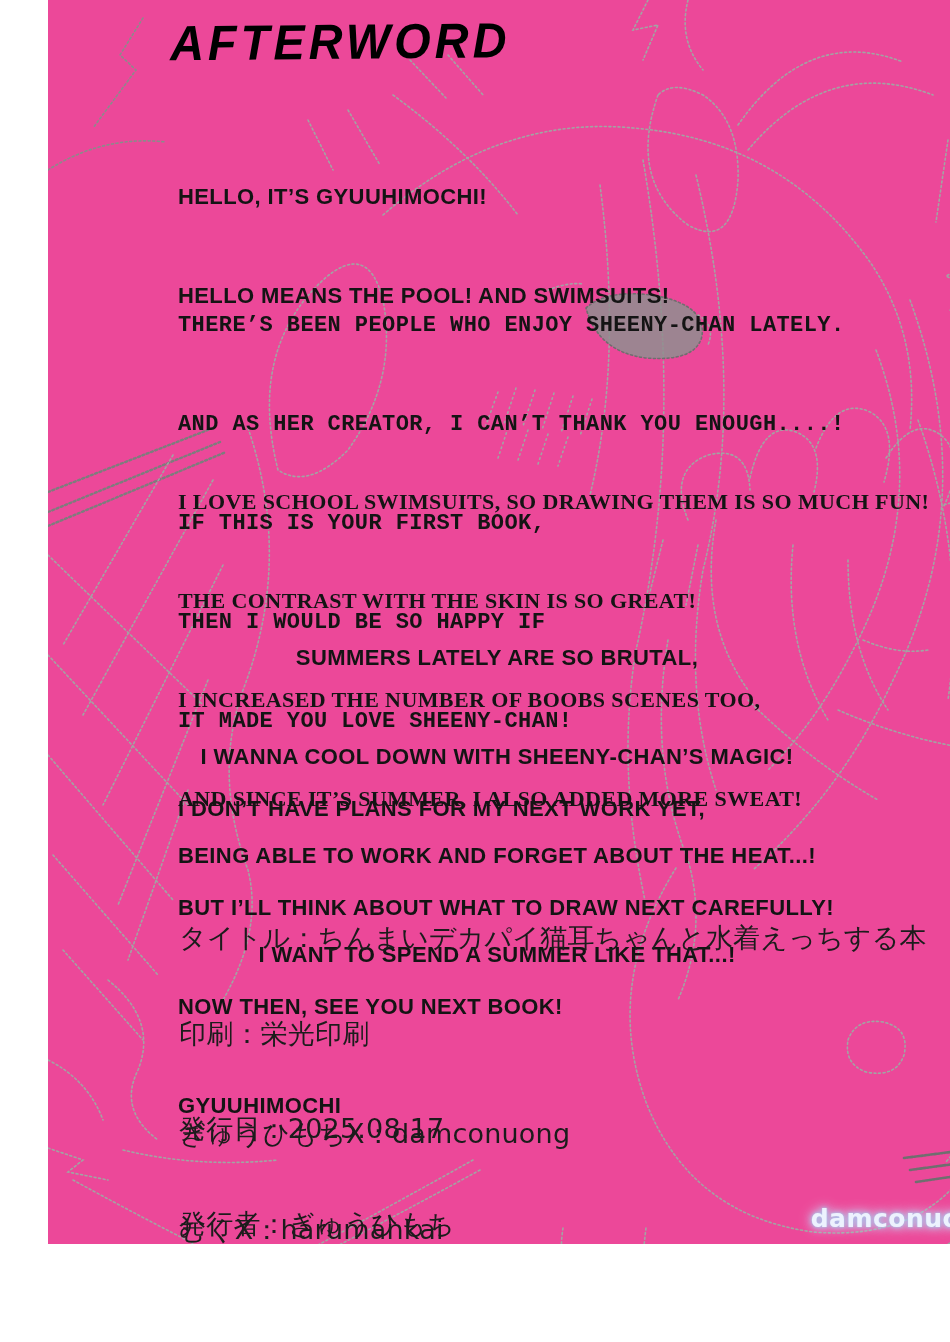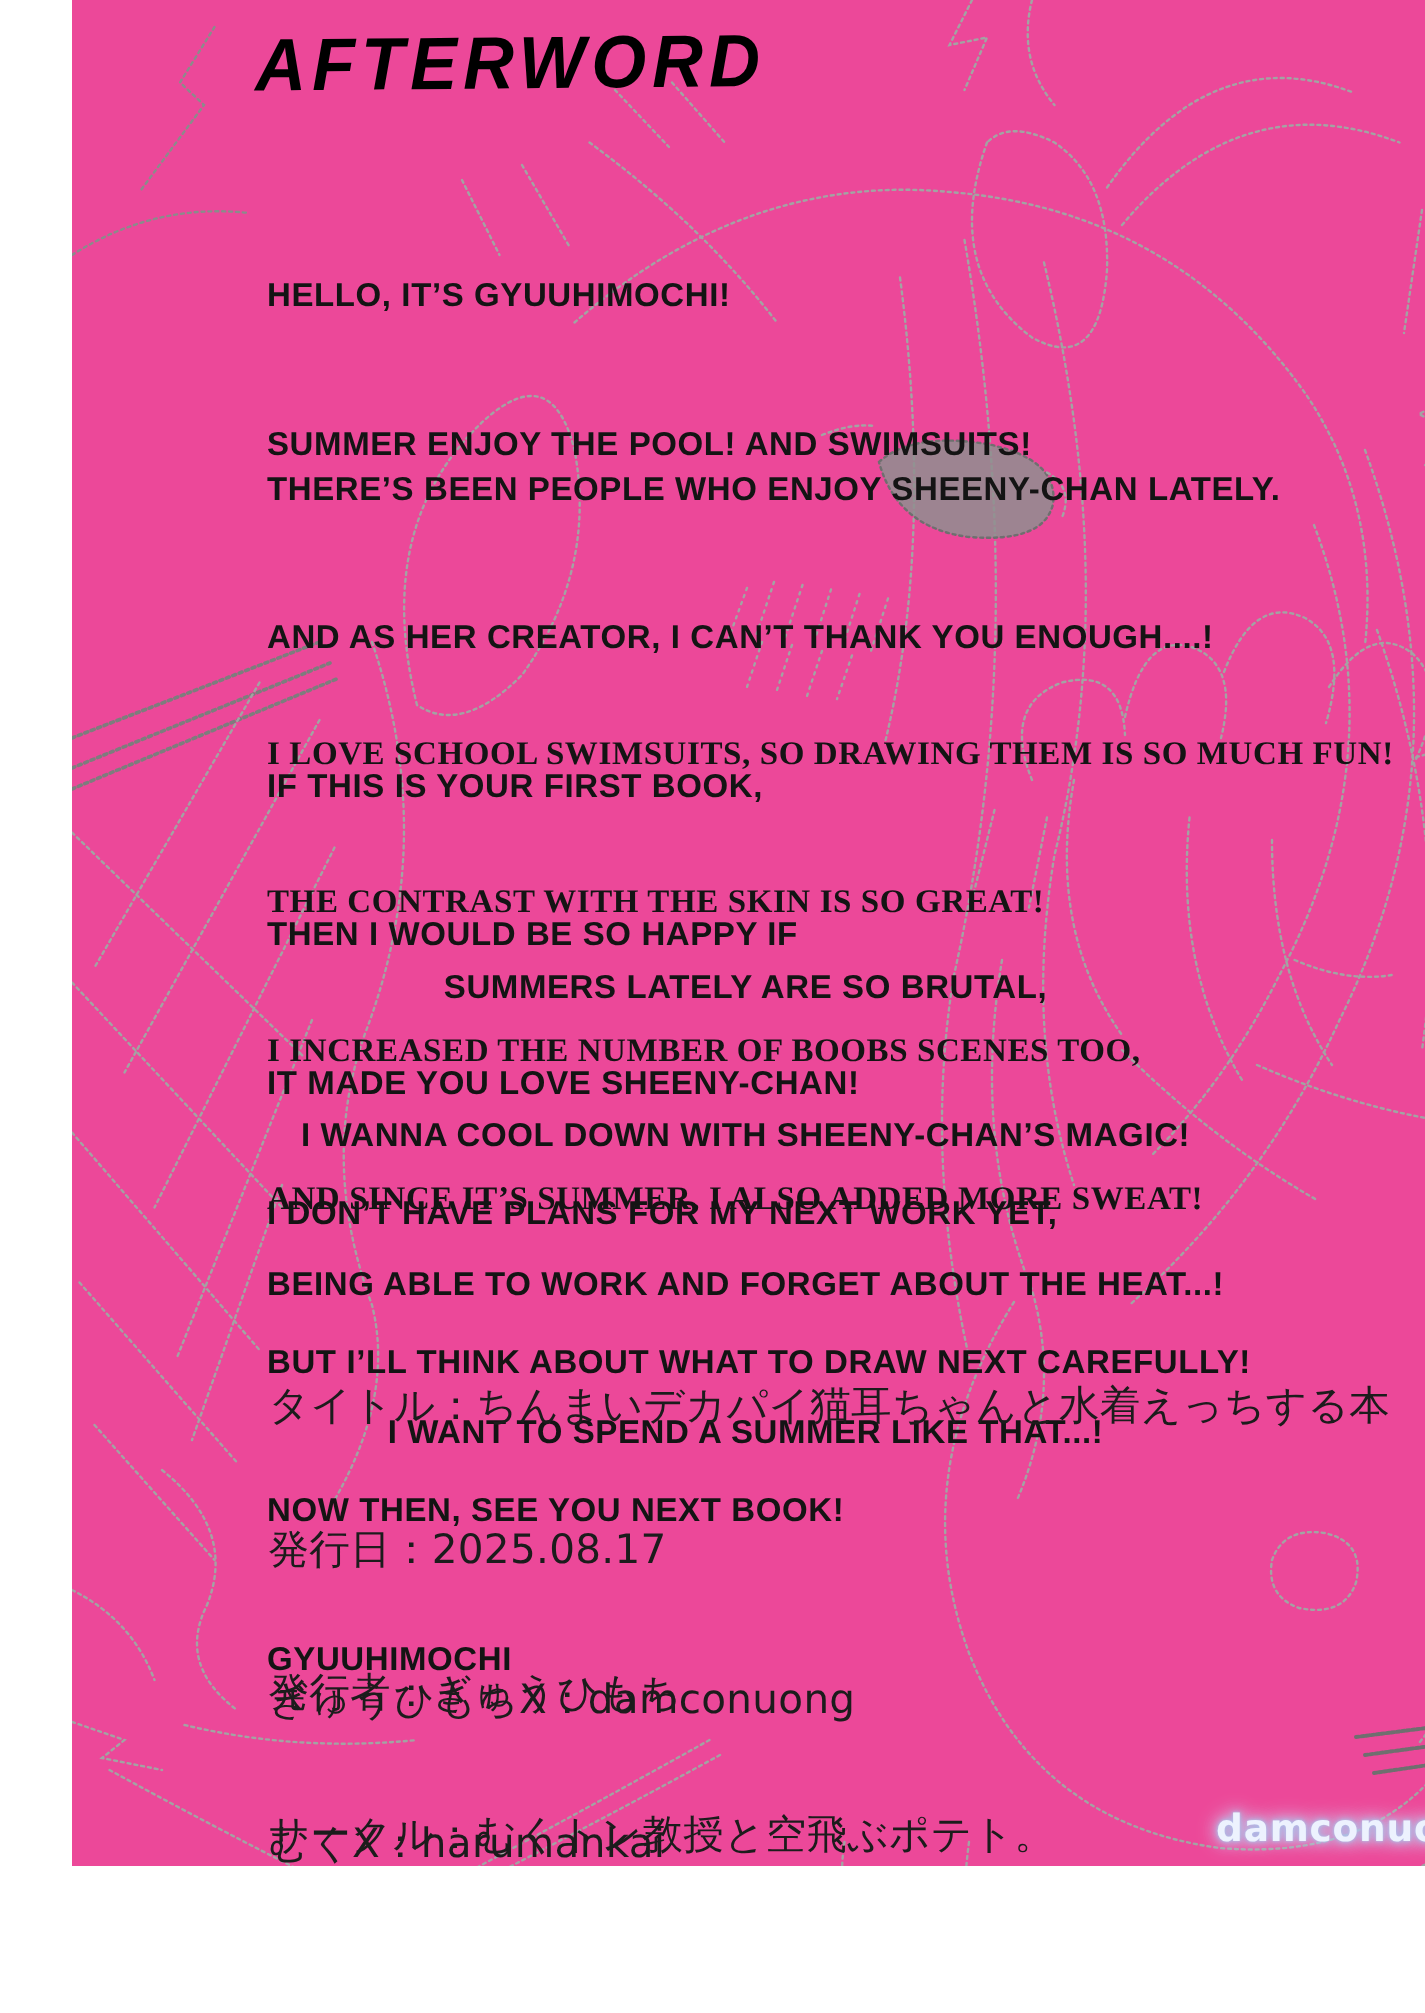--- a/index.html
+++ b/index.html
@@ -18,21 +18,21 @@
     font:italic 700 47px/1.1 "Liberation Sans",sans-serif;
     letter-spacing:4px;color:#000;
     transform:scaleY(1.05) rotate(-0.5deg);
   }
   .para{
     left:130px;
     font:700 22px/33px "Liberation Sans",sans-serif;
     letter-spacing:.4px;color:#141414;
   }
   #para-1{top:114px;}
-  #para-2{top:243px;}
+  #para-2{top:243px;font-family:Liberation Mono, monospace;}
   #para-3{top:419px;font-family:Liberation Serif, serif;}
   #para-4{top:575px;text-align:center;}
   #para-5{top:726px;}
   .jp{
     left:131px;
     font:400 27px/31.7px "DejaVu Sans",sans-serif;
     color:#1c1c1c;letter-spacing:.2px;
   }
   #colophon{top:859px;}
   #links{top:1055px;}
@@ -175,21 +175,21 @@
         <path d="M598,1228 Q590,1290 600,1342"></path>
         <path d="M450,1285 Q560,1270 660,1285"></path>
       </g>
     </g>
   </svg>
 
   <div class="txt" id="title">AFTERWORD</div>
 
   <div class="txt para" id="para-1">
     <div class="line">HELLO, IT’S GYUUHIMOCHI!</div>
-    <div class="line">SUMMER ENJOY THE POOL! AND SWIMSUITS!</div>
+    <div class="line">HELLO MEANS THE POOL! AND SWIMSUITS!</div>
   </div>
 
   <div class="txt para" id="para-2">
     <div class="line">THERE’S BEEN PEOPLE WHO ENJOY SHEENY-CHAN LATELY.</div>
     <div class="line">AND AS HER CREATOR, I CAN’T THANK YOU ENOUGH....!</div>
     <div class="line">IF THIS IS YOUR FIRST BOOK,</div>
     <div class="line">THEN I WOULD BE SO HAPPY IF</div>
     <div class="line">IT MADE YOU LOVE SHEENY-CHAN!</div>
   </div>
 
@@ -209,20 +209,21 @@
 
   <div class="txt para" id="para-5">
     <div class="line">I DON’T HAVE PLANS FOR MY NEXT WORK YET,</div>
     <div class="line">BUT I’LL THINK ABOUT WHAT TO DRAW NEXT CAREFULLY!</div>
     <div class="line">NOW THEN, SEE YOU NEXT BOOK!</div>
     <div class="line">GYUUHIMOCHI</div>
   </div>
 
   <div class="txt jp" id="colophon">
     <div class="line">タイトル：ちんまいデカパイ猫耳ちゃんと水着えっちする本</div>
+    <div class="line">印刷：栄光印刷</div>
     <div class="line">発行日：2025.08.17</div>
     <div class="line">発行者：ぎゅうひもち</div>
     <div class="line">サークル：むくトン教授と空飛ぶポテト。</div>
     
   </div>
 
   <div class="txt jp" id="links">
     <div class="line">ぎゅうひもちX：damconuong</div>
     <div class="line">むくX：harumankai</div>
     <div class="line">FANBOX：https://mukuton.fanbox.cc/</div>

